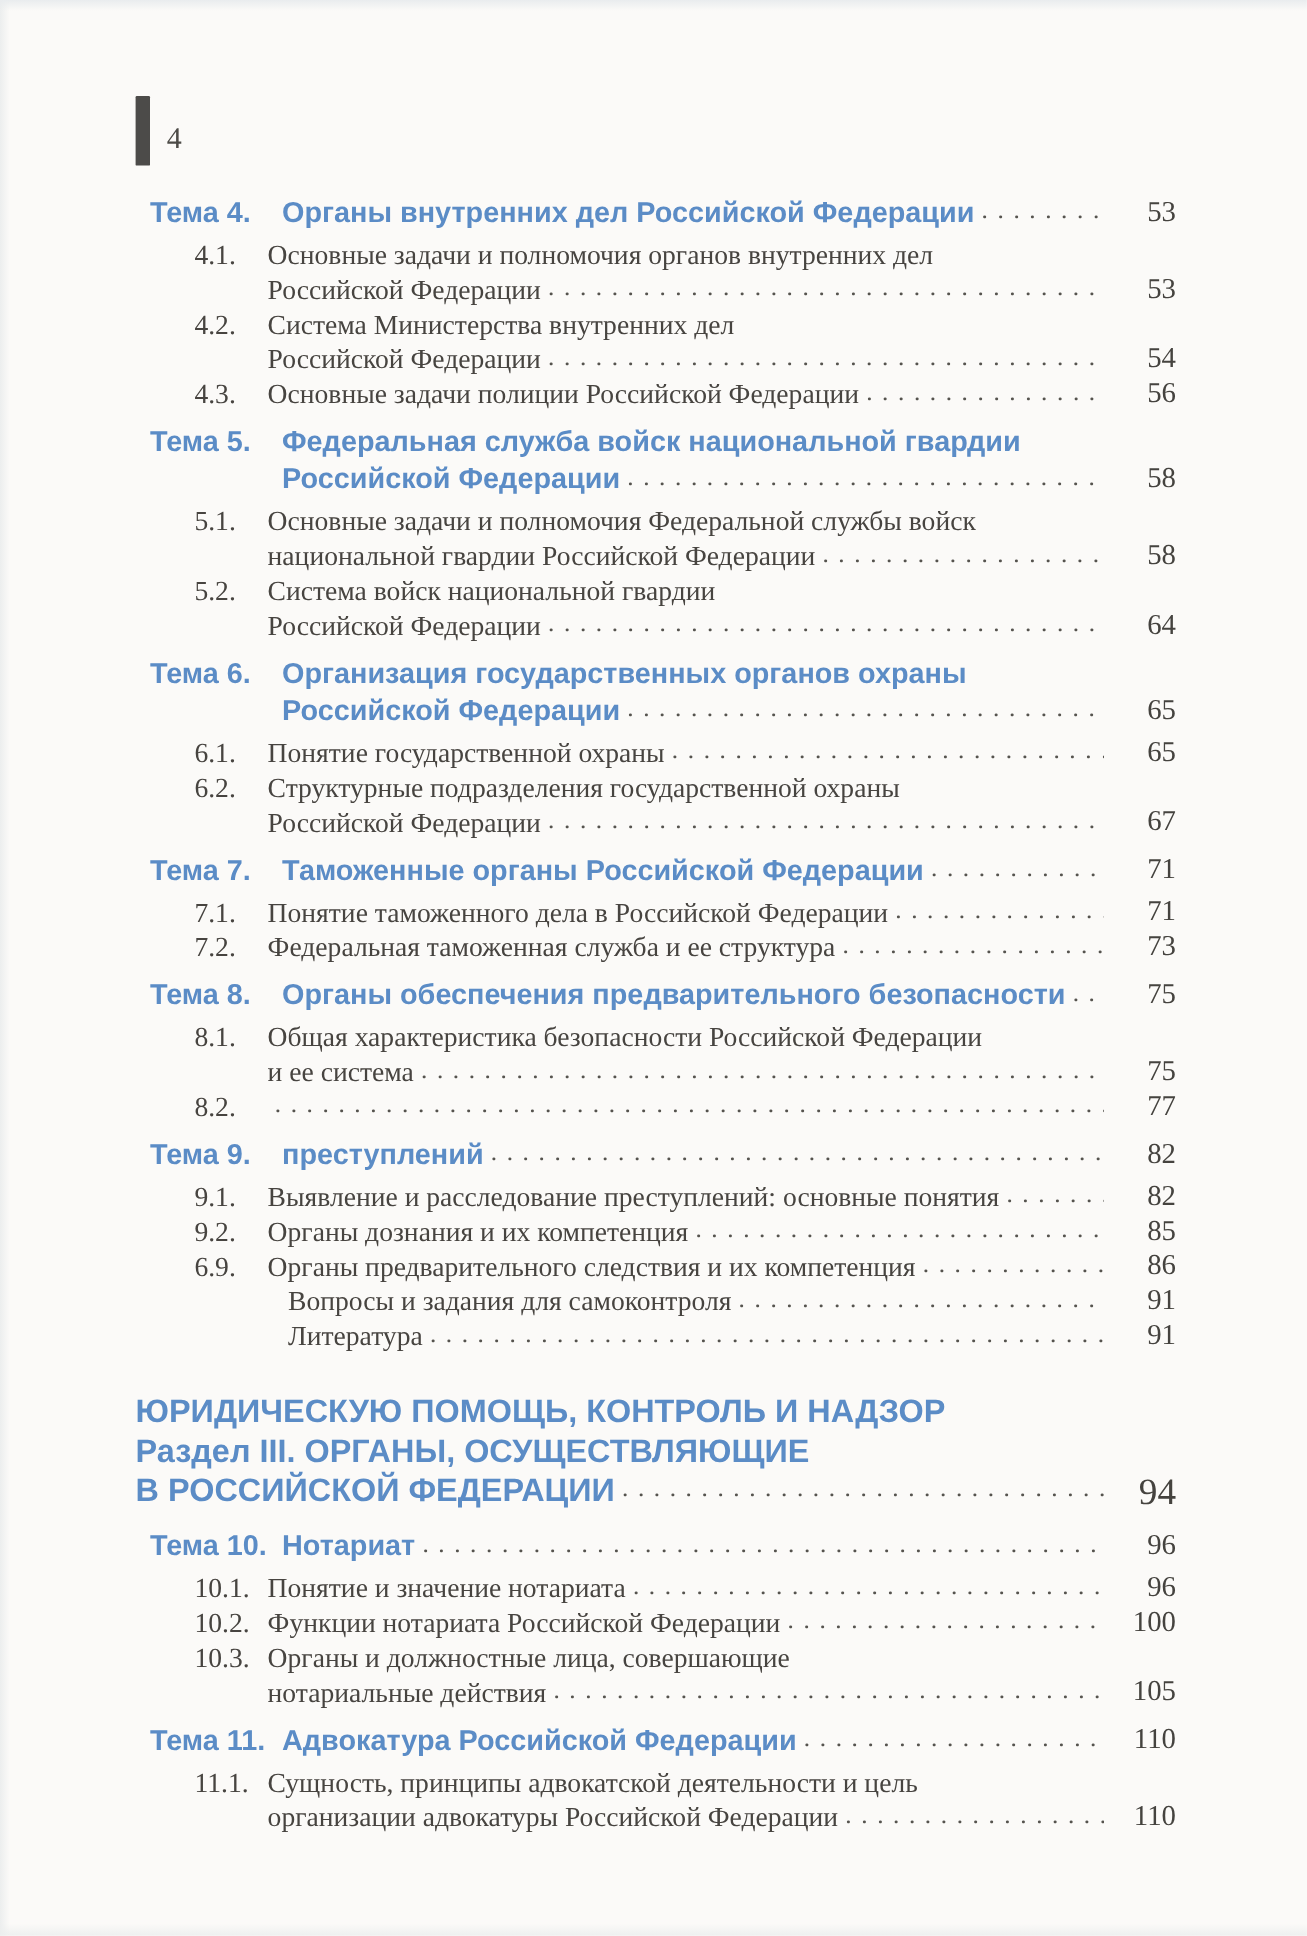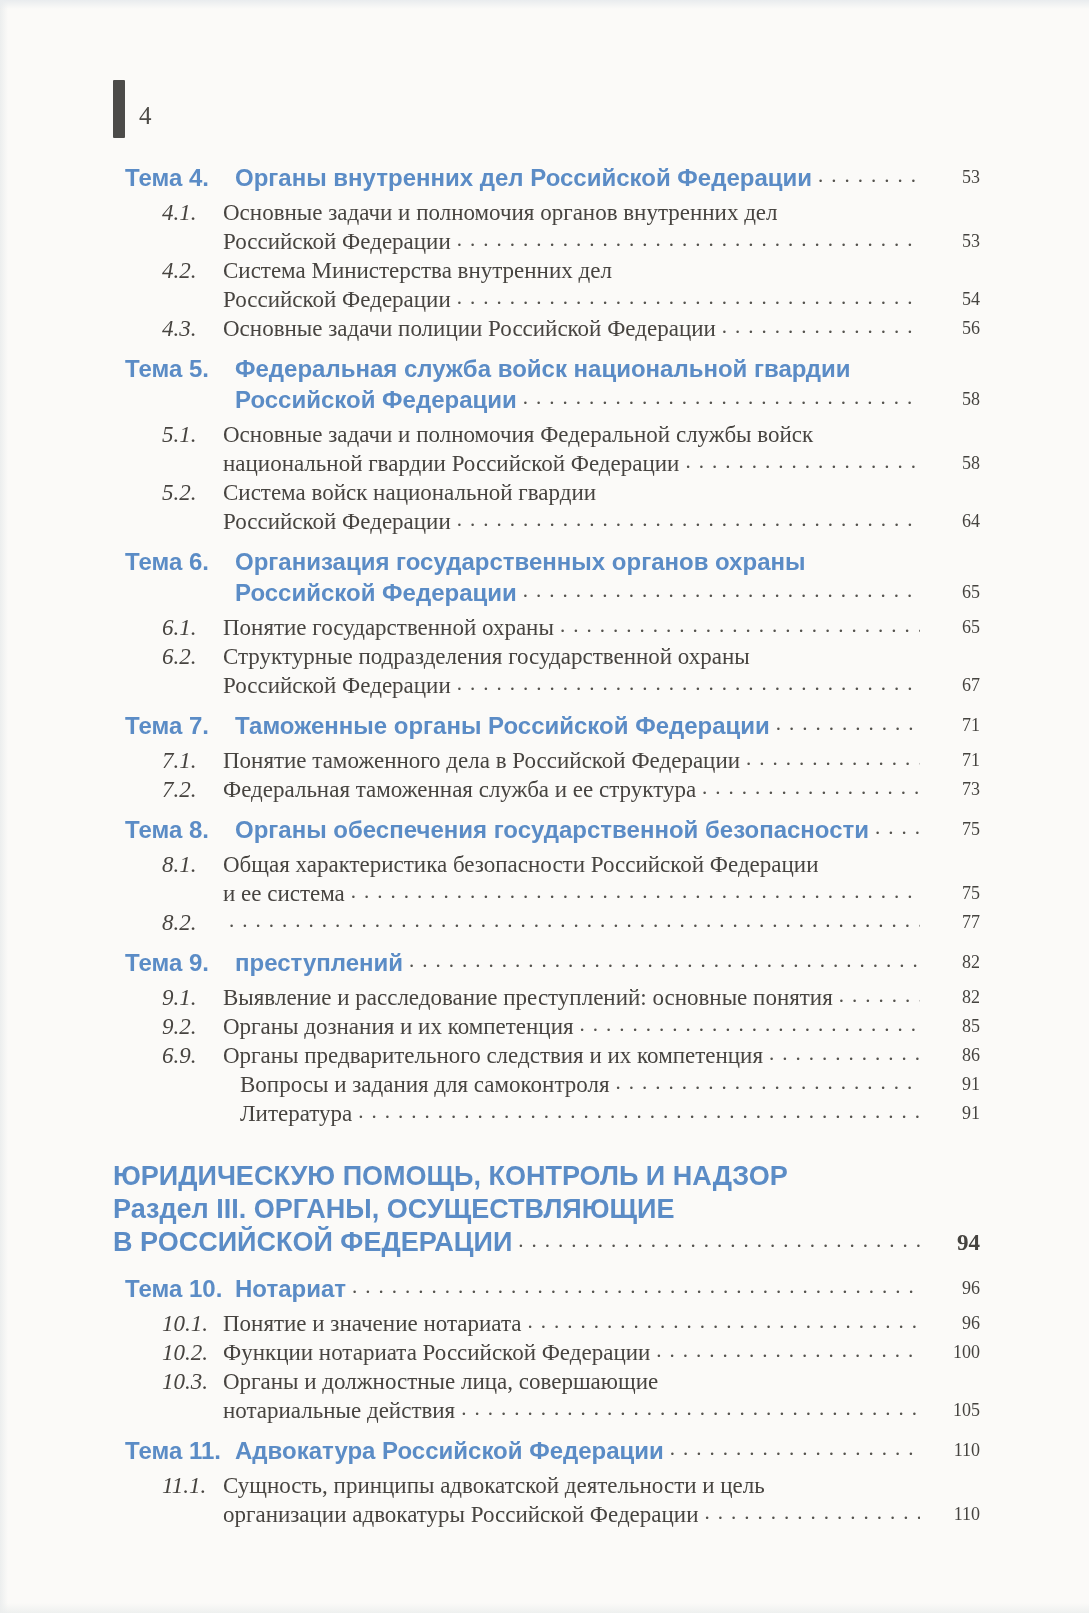--- a/index.html
+++ b/index.html
@@ -74,25 +74,25 @@
     font-size: 21px;
     color: #55534e;
     margin-left: 6px;
     transform: translateY(-2px);
   }
   .pagenum {
     flex: 0 0 auto;
     min-width: 48px;
     text-align: right;
     margin-left: 12px;
-    font-size: 18px;
+    font-size: 24px;
     color: #45433f;
   }
   
-  .toc-row.sub .row-label { padding-left: 49px; font-style: italic; }
+  .toc-row.sub .row-label { padding-left: 49px; }
   
   .toc-row.plain .row-body { padding-left: 17px; }
   
   .toc-row.theme {
     margin-top: 10px;
     margin-bottom: 5px;
     font-family: "Liberation Sans", sans-serif;
     font-weight: bold;
     color: #5b8cc6;
     margin-left: 12px;
@@ -118,22 +118,22 @@
   }
   .toc-row.section .row-body { font-size: 27px; line-height: 33px; }
   .toc-row.section .dots {
     font-family: "Liberation Serif", serif;
     font-weight: normal;
     color: #55534e;
     font-size: 21px;
   }
   .toc-row.section .pagenum {
     font-family: "Liberation Serif", serif;
-    font-weight: bold;
-    font-size: 23px;
+    font-weight: normal;
+    font-size: 31px;
   }
 </style>
 </head>
 <body>
 
 <div class="page">
   <div class="page-marker">
     <div class="marker-bar"></div>
     <div class="marker-num">4</div>
   </div>
@@ -273,21 +273,21 @@
             <span class="line-text">Федеральная таможенная служба и ее структура</span>
             <span class="dots">........................................................................................................................</span>
             <span class="pagenum">73</span>
           </span>
         </span>
       </div>
       <div class="toc-row theme">
         <span class="row-label">Тема 8.</span>
         <span class="row-body">
           <span class="line last">
-            <span class="line-text">Органы обеспечения государственной безопасности</span>
+            <span class="line-text">Органы обеспечения предварительного безопасности</span>
             <span class="dots">........................................................................................................................</span>
             <span class="pagenum">75</span>
           </span>
         </span>
       </div>
       <div class="toc-row sub">
         <span class="row-label">8.1.</span>
         <span class="row-body">
           <span class="line">Общая характеристика безопасности Российской Федерации</span>
           <span class="line last">

